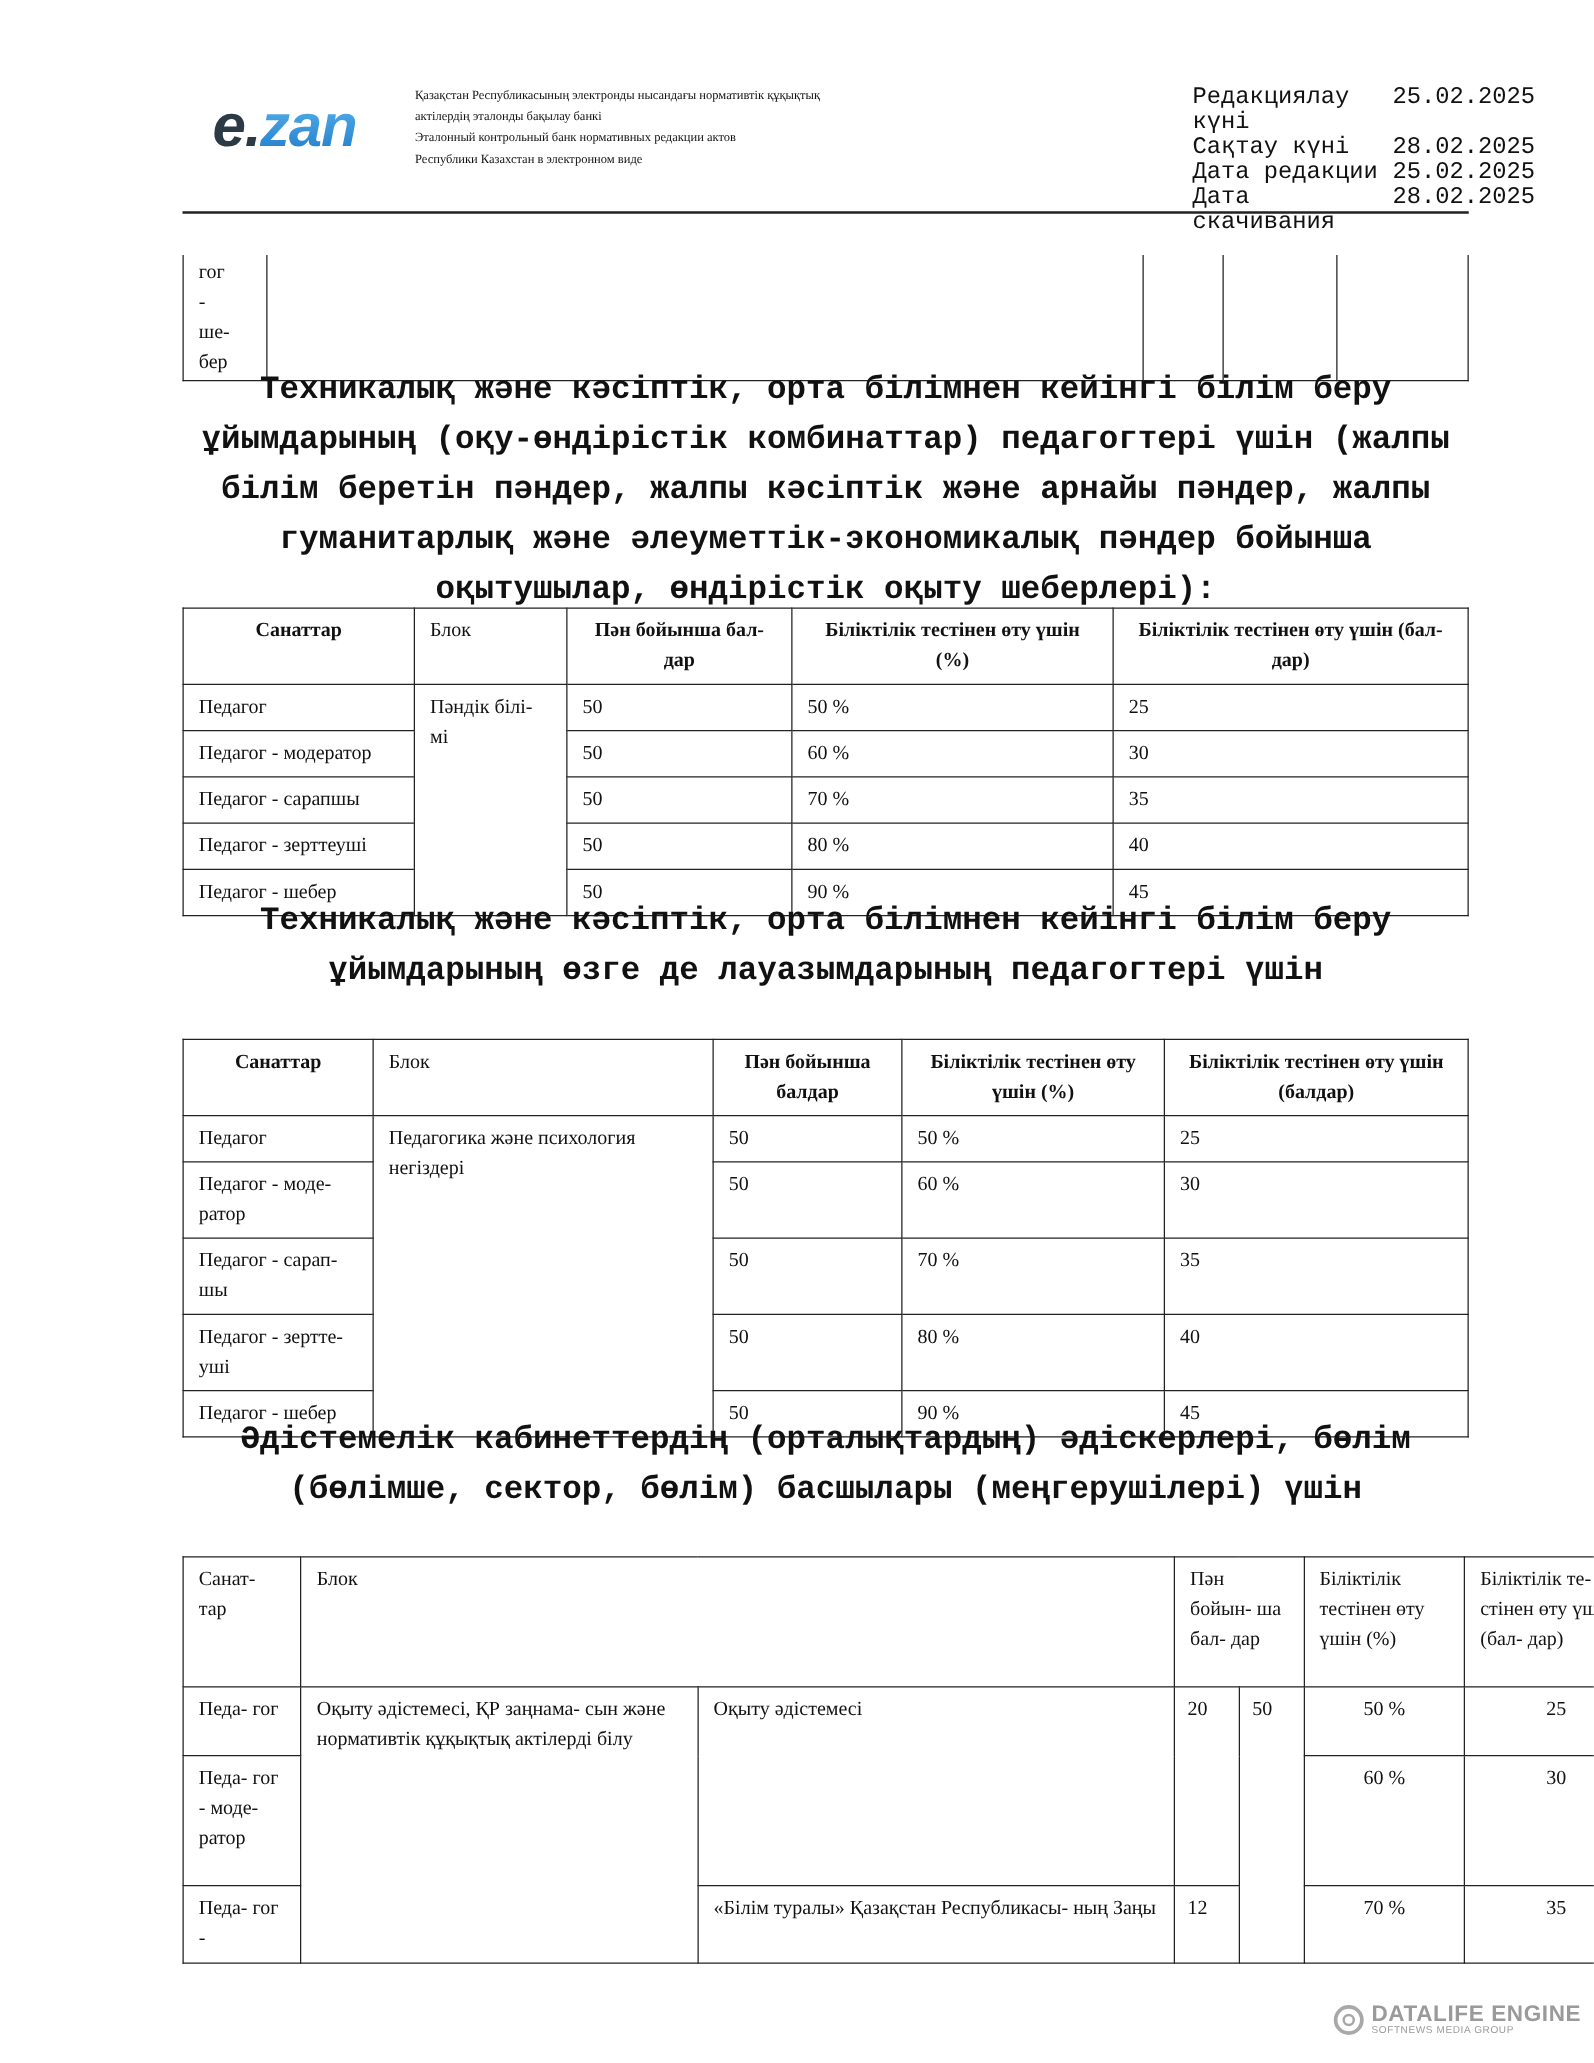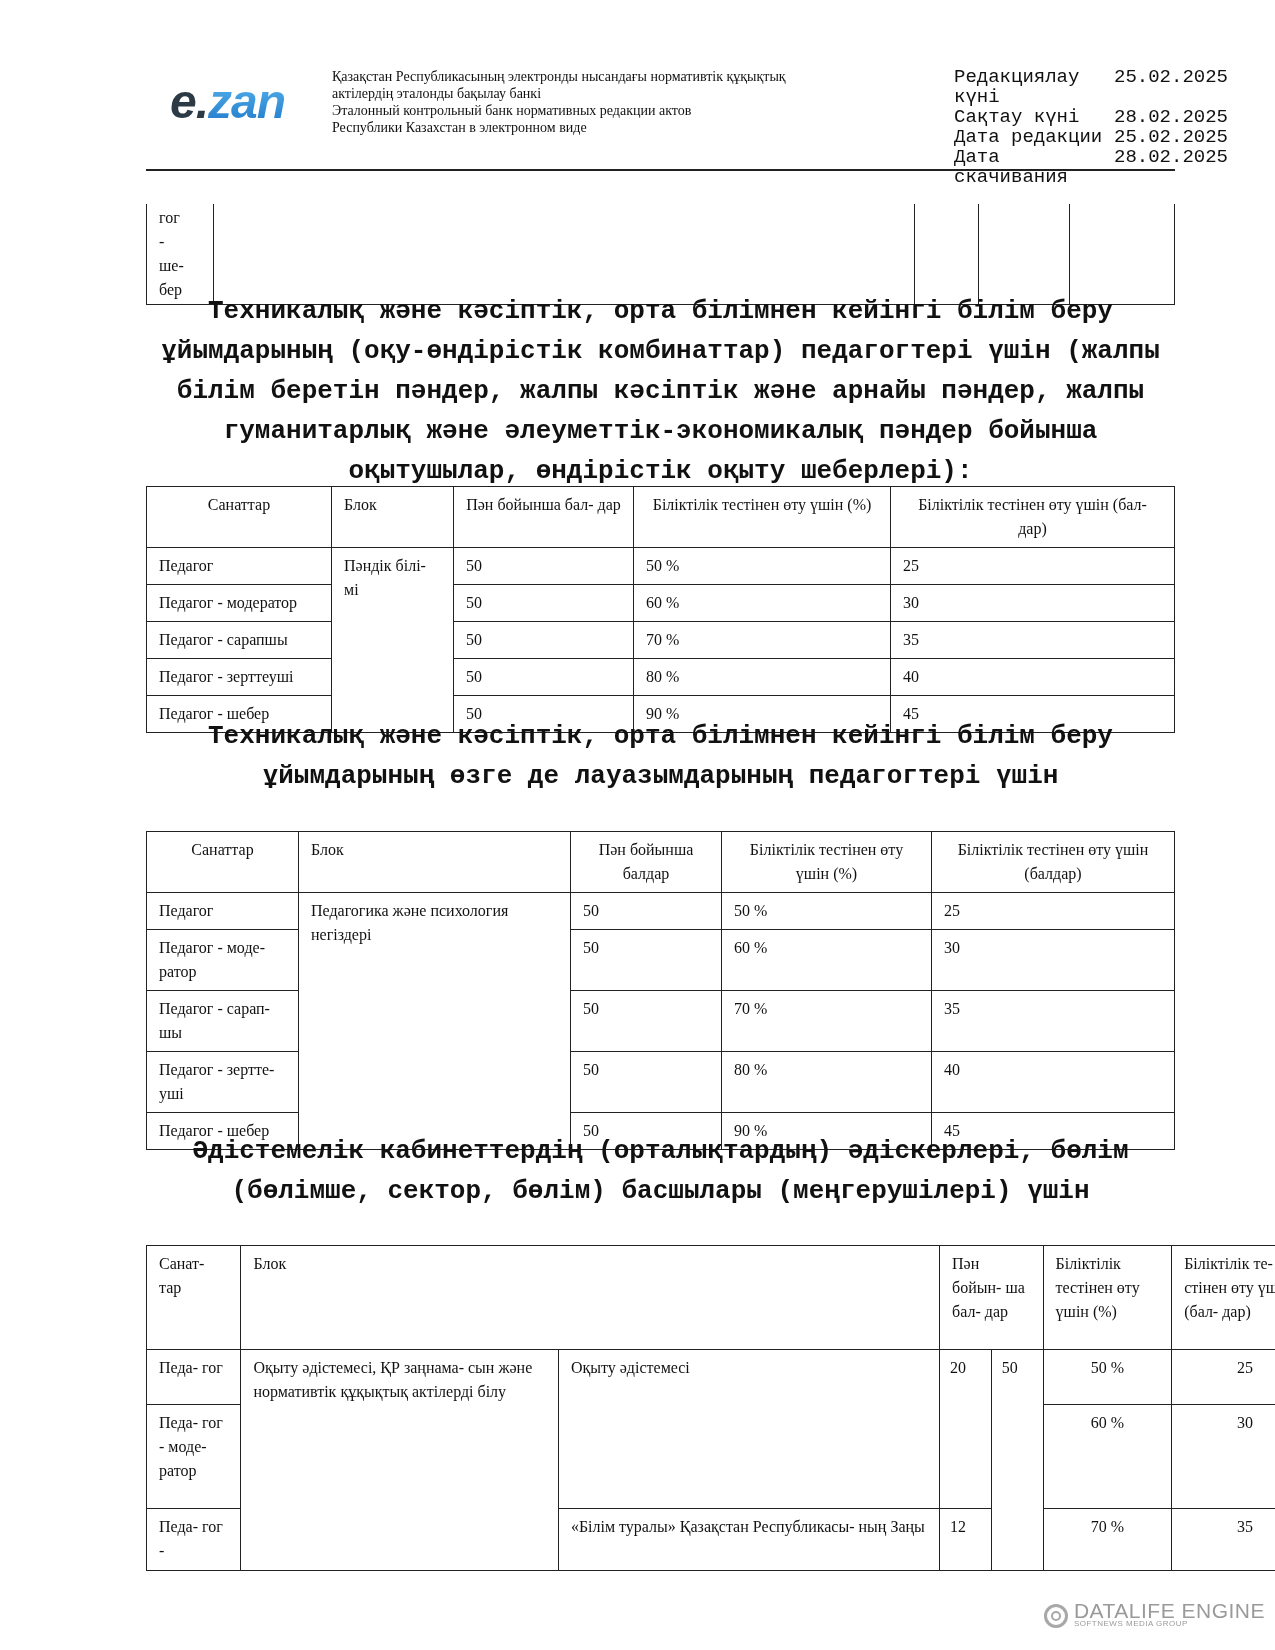--- a/index.html
+++ b/index.html
@@ -4,36 +4,36 @@
 <style>
   html, body { margin:0; padding:0; background:#ffffff; }
   body { width:1275px; height:1650px; position:relative; overflow:hidden;
          font-family:"Liberation Serif", "DejaVu Serif", serif; color:#111; }
   .abs { position:absolute; }
   .logo { left:146px; top:78px; font-family:"Liberation Sans","DejaVu Sans",sans-serif;
           font-weight:bold; font-style:italic; font-size:48px; letter-spacing:-1px; line-height:1;margin-left:24px; }
   .logo .e { color:#2b3a44; }
   .logo .dot { color:#2b3a44; }
   .logo .zan { color:#3a9be0; background:linear-gradient(#5ab8f0,#1f78c8); -webkit-background-clip:text; background-clip:text; color:transparent; }
-  .hdr-text { left:332px; top:68px; font-size:14px; line-height:17px; }
+  .hdr-text { left:332px; top:68px; font-size:10px; line-height:17px; }
   .hdr-meta { left:954px; top:67px; font-size:19px; line-height:20px;font-family:Liberation Mono, monospace; }
   .hdr-meta .row { display:flex; }
   .hdr-meta .k { width:160px; }
   .hdr-rule { left:146px; top:169px; width:1029px; height:2px; background:#222; }
 
   table { border-collapse:collapse; position:absolute; font-size:16px; line-height:24px; }
   td, th { border:1.5px solid #222; vertical-align:top; padding:6px 12px; font-weight:normal; text-align:left; }
-  th.c { text-align:center; }
+  th.c { text-align:center;font-weight:bold; }
   td.c { text-align:center; }
   .title { position:absolute; left:146px; width:1029px; text-align:center; font-weight:bold;
            font-size:26px; line-height:40px; font-family:Liberation Mono, monospace; }
   .cont td { border-top:none; }
   .watermark { right:10px; bottom:22px; display:flex; align-items:center; gap:6px;
                font-family:"Liberation Sans","DejaVu Sans",sans-serif; color:#9a9a9a; }
-  .watermark .big { font-weight:normal; font-size:21px; letter-spacing:0.5px; line-height:16px;text-align:right; }
+  .watermark .big { font-weight:bold; font-size:18px; letter-spacing:0.5px; line-height:16px;text-align:right; }
   .watermark .small { font-size:8px; letter-spacing:0.5px; }
   .wm-icon { width:24px; height:24px; border:3px solid #a8a8a8; border-radius:50%; box-sizing:border-box; position:relative; }
   .wm-icon:after { content:""; position:absolute; left:4px; top:4px; width:10px; height:10px; border:2px solid #a8a8a8; border-radius:50%; box-sizing:border-box; }
 </style>
 </head>
 <body>
 
 <div class="abs logo">
   <span class="e">e</span><span class="dot">.</span><span class="zan">zan</span>
 </div>

